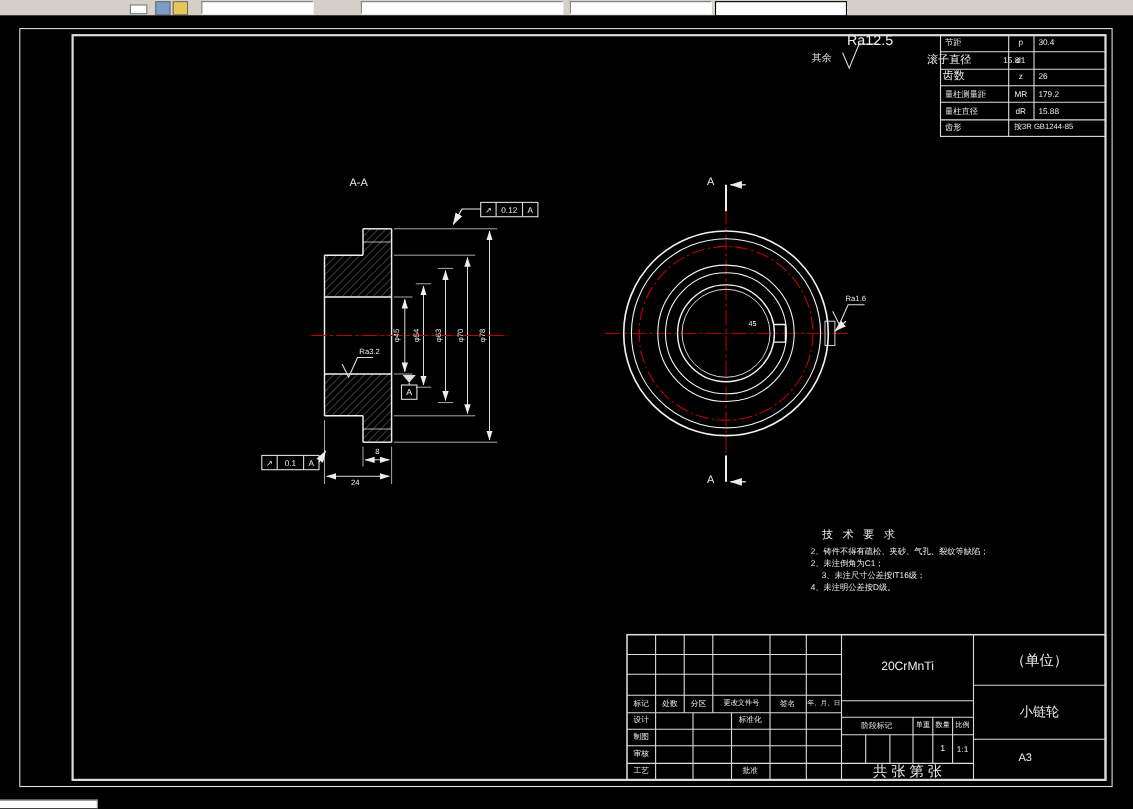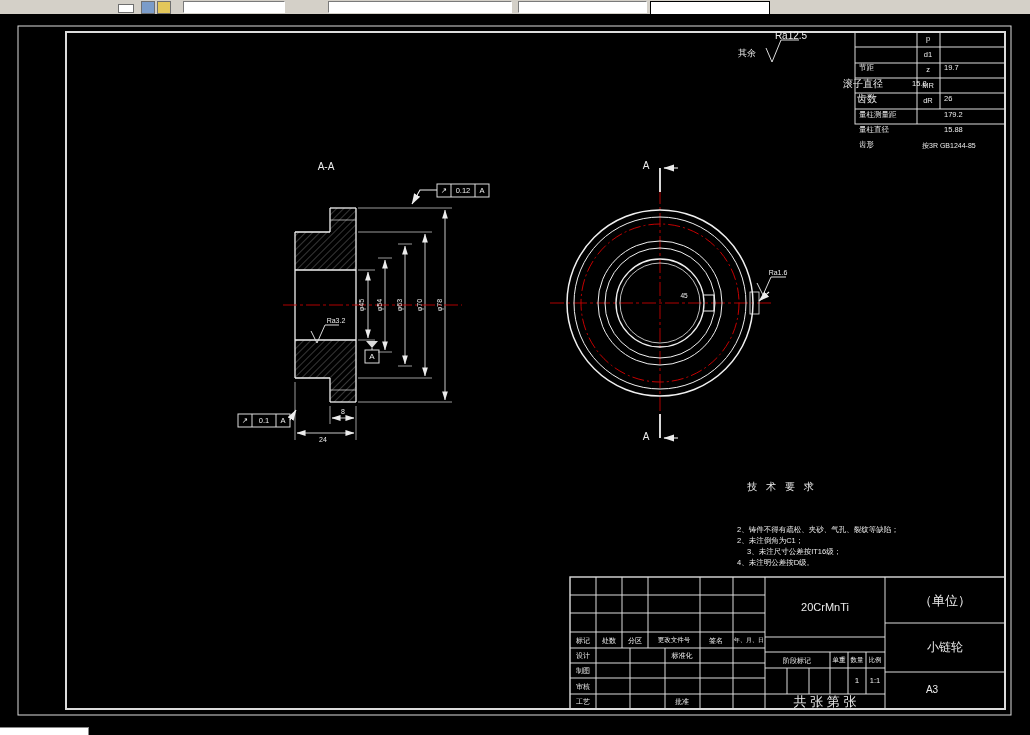--- a/index.html
+++ b/index.html
@@ -10,21 +10,21 @@
   .combo{position:absolute;top:1px;height:10px;background:#fff;border:1px solid;
          border-color:#7a7a7a #ffffff #ffffff #7a7a7a;}
   .tb-icon{position:absolute;top:1px;width:12px;height:11px;border:1px solid #6f6f6f;}
   .canvas{position:absolute;left:0;top:14px;width:1030px;height:721px;background:#000;}
   .cmdbox{position:absolute;left:0;top:727px;width:88px;height:8px;background:#fff;
           border-top:1px solid #888;border-right:1px solid #888;}
   svg{position:absolute;left:0;top:0;}
   .lbl{position:absolute;color:#ececec;white-space:nowrap;line-height:1;
        transform:translate(-50%,-50%);}
   .lbl-l{position:absolute;color:#ececec;white-space:nowrap;line-height:1;
-       transform:translateY(-50%);margin-top:29px;}
+       transform:translateY(-50%);}
   .vdim{position:absolute;color:#ececec;white-space:nowrap;line-height:1;
        transform:translate(-50%,-50%) rotate(-90deg);}
 </style>
 </head>
 <body>
 
 <div class="page">
 
   <div class="toolbar">
     <div class="tb-icon" style="left:118px;top:4px;width:14px;height:7px;background:#fff"></div>
@@ -213,33 +213,33 @@
     <span class="lbl" style="left:684px;top:296px;font-size:6.5px">45</span>
 
     <span class="lbl" style="left:444px;top:191px;font-size:7.5px">↗</span>
     <span class="lbl" style="left:463px;top:191px;font-size:7.5px">0.12</span>
     <span class="lbl" style="left:482px;top:191px;font-size:7.5px">A</span>
     <span class="lbl" style="left:245px;top:421px;font-size:7.5px">↗</span>
     <span class="lbl" style="left:264px;top:421px;font-size:7.5px">0.1</span>
     <span class="lbl" style="left:283px;top:421px;font-size:7.5px">A</span>
 
     <span class="lbl" style="left:747px;top:53px;font-size:9px">其余</span>
-    <span class="lbl" style="left:791px;top:36px;font-size:10px">Ra12.5</span>
+    <span class="lbl" style="left:791px;top:36px;font-size:13px">Ra12.5</span>
     <span class="lbl" style="left:778px;top:272px;font-size:7px">Ra1.6</span>
     <span class="lbl" style="left:336px;top:320px;font-size:7px">Ra3.2</span>
 
     <span class="lbl" style="left:782px;top:487px;font-size:10px;letter-spacing:3px">技 术 要 求</span>
     <span class="lbl-l" style="left:737px;top:501px;font-size:7.5px">2、铸件不得有疏松、夹砂、气孔、裂纹等缺陷；</span>
     <span class="lbl-l" style="left:737px;top:512px;font-size:7.5px">2、未注倒角为C1；</span>
     <span class="lbl-l" style="left:747px;top:523px;font-size:7.5px">3、未注尺寸公差按IT16级；</span>
     <span class="lbl-l" style="left:737px;top:534px;font-size:7.5px">4、未注明公差按D级。</span>
 
     <span class="lbl-l" style="left:859px;top:39px;font-size:7.5px">节距</span>
     <span class="lbl" style="left:928px;top:39px;font-size:7.5px">p</span>
-    <span class="lbl-l" style="left:944px;top:39px;font-size:7.5px">19.7</span>
+    <span class="lbl-l" style="left:944px;top:39px;font-size:7.5px">30.4</span>
     <span class="lbl-l" style="left:843px;top:55px;font-size:10px">滚子直径</span>
     <span class="lbl" style="left:928px;top:55px;font-size:7.5px">d1</span>
     <span class="lbl-l" style="left:912px;top:55px;font-size:7.5px">15.8</span>
     <span class="lbl-l" style="left:857px;top:70px;font-size:10px">齿数</span>
     <span class="lbl" style="left:928px;top:70px;font-size:7.5px">z</span>
     <span class="lbl-l" style="left:944px;top:70px;font-size:7.5px">26</span>
     <span class="lbl-l" style="left:859px;top:86px;font-size:7.5px">量柱测量距</span>
     <span class="lbl" style="left:928px;top:86px;font-size:7.5px">MR</span>
     <span class="lbl-l" style="left:944px;top:86px;font-size:7.5px">179.2</span>
     <span class="lbl-l" style="left:859px;top:101px;font-size:7.5px">量柱直径</span>

